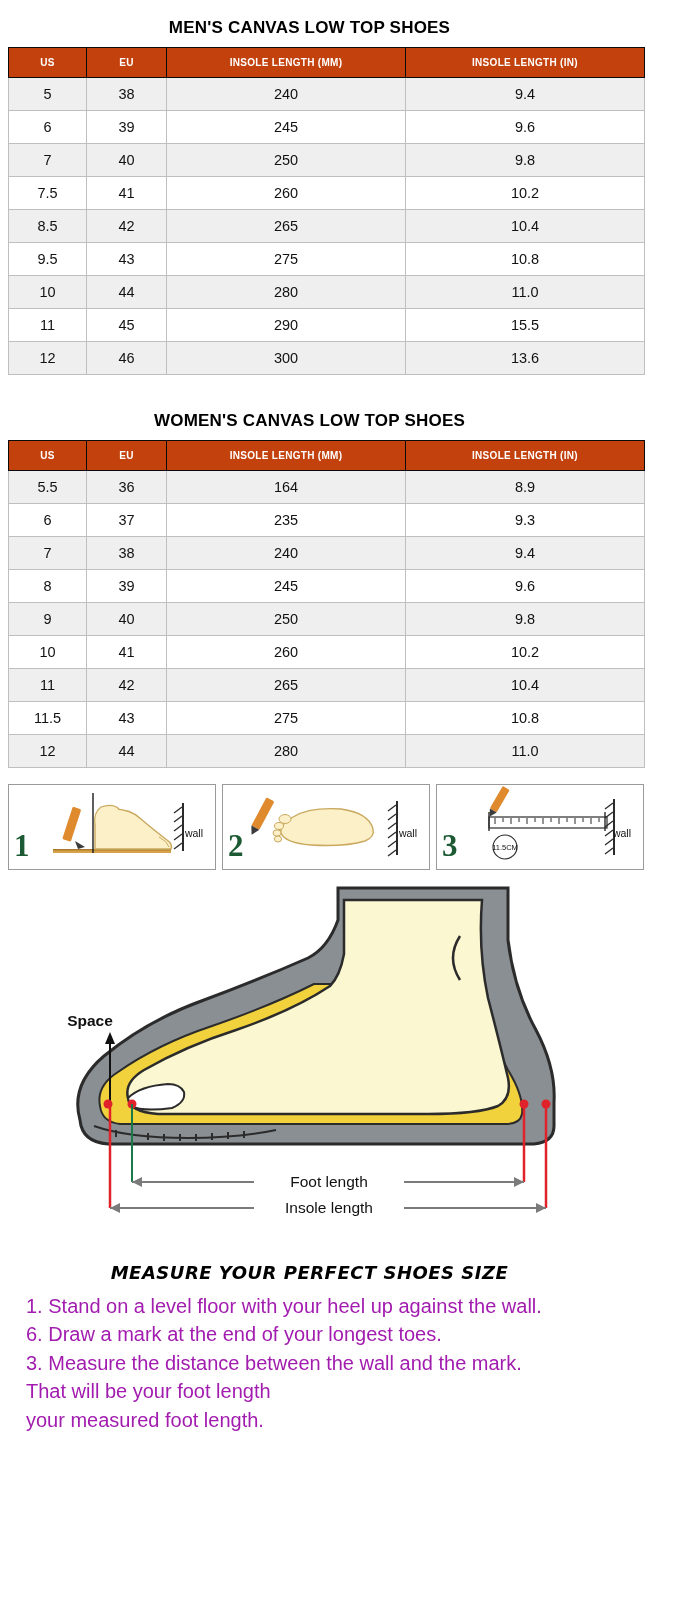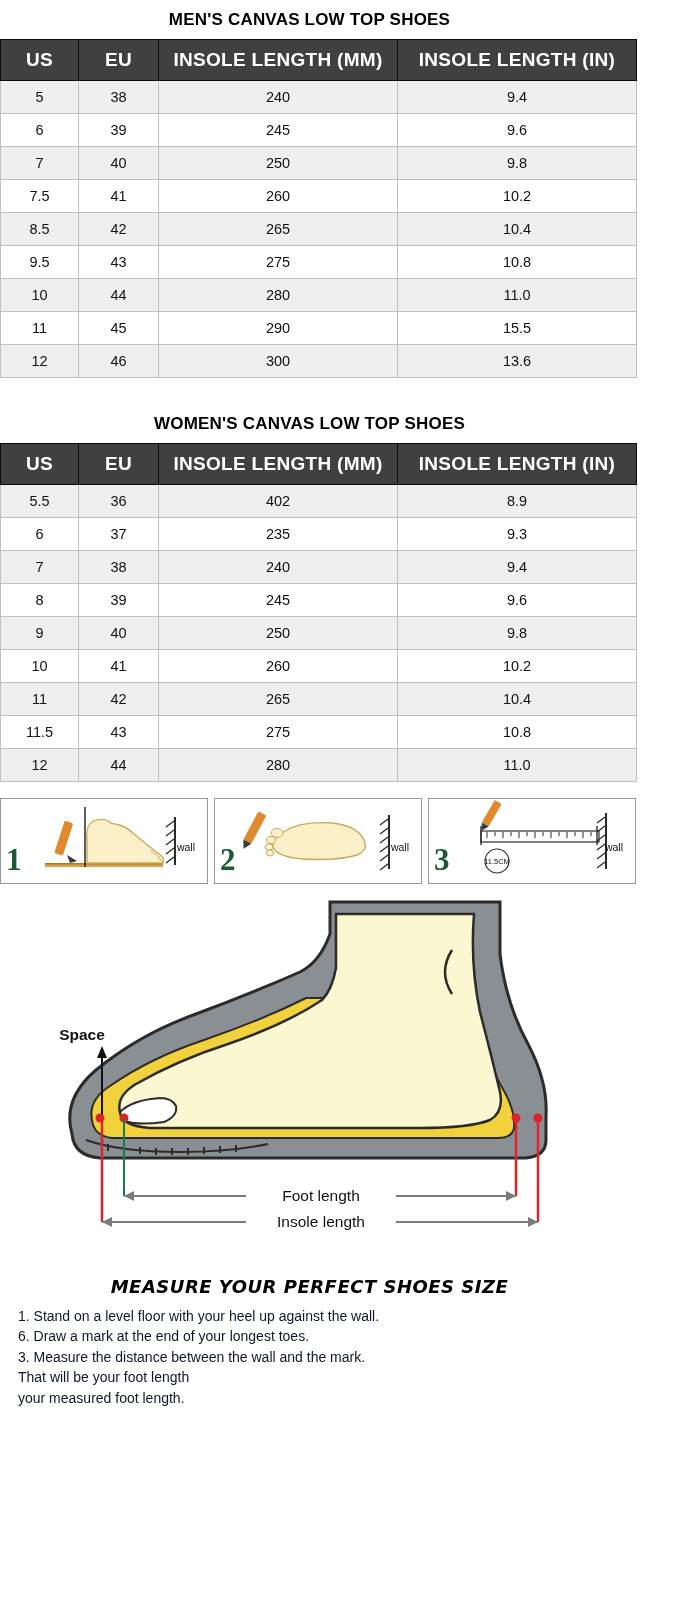--- a/index.html
+++ b/index.html
@@ -9,40 +9,40 @@
     background: #ffffff;
   }
   body {
     width: 675px;
     min-height: 1600px;
     font-family: "Liberation Sans", sans-serif;
     color: #000;
   }
   .page {
     width: 619px;
-    padding: 0;
+    padding: 8px;
     position: relative;
   }
   .section-title {
     text-align: center;
     font-weight: bold;
     font-size: 17px;
     letter-spacing: 0.2px;
     padding: 10px 0 9px 0;
   }
   table.size-table {
     width: 636px;
     margin: 0 auto;
     border-collapse: collapse;
     table-layout: fixed;
   }
   table.size-table thead th {
-    background: #404040;
+    background: #c2410c;
     color: #ffffff;
-    font-size: 19px;
+    font-size: 10px;
     font-weight: bold;
     padding: 9px 2px;
     text-align: center;
     letter-spacing: 0.3px;
     border: 1px solid #0b0b0b;
   }
   table.size-table td {
     text-align: center;
     font-size: 14.5px;
     padding: 8px 2px;
@@ -110,23 +110,23 @@
     letter-spacing: 0.5px;
     padding: 2px 0 10px 0;
   }
   .instructions {
     width: 620px;
     margin: 0 auto;
     padding: 0 0 26px 18px;
   }
   .instructions p {
     margin: 0 0 2px 0;
-    font-size: 14px;
+    font-size: 20px;
     line-height: 1.32;
-    color: #0f172a;
+    color: #a21caf;
   }
 </style>
 </head>
 <body>
 
 <div class="page">
 
   <div class="section-title">MEN'S CANVAS LOW TOP SHOES</div>
   <table class="size-table">
     <colgroup>
@@ -216,21 +216,21 @@
         <th>US</th>
         <th>EU</th>
         <th>INSOLE LENGTH (MM)</th>
         <th>INSOLE LENGTH (IN)</th>
       </tr>
     </thead>
     <tbody>
       <tr>
         <td>5.5</td>
         <td>36</td>
-        <td>402</td>
+        <td>164</td>
         <td>8.9</td>
       </tr>
       <tr>
         <td>6</td>
         <td>37</td>
         <td>235</td>
         <td>9.3</td>
       </tr>
       <tr>
         <td>7</td>

